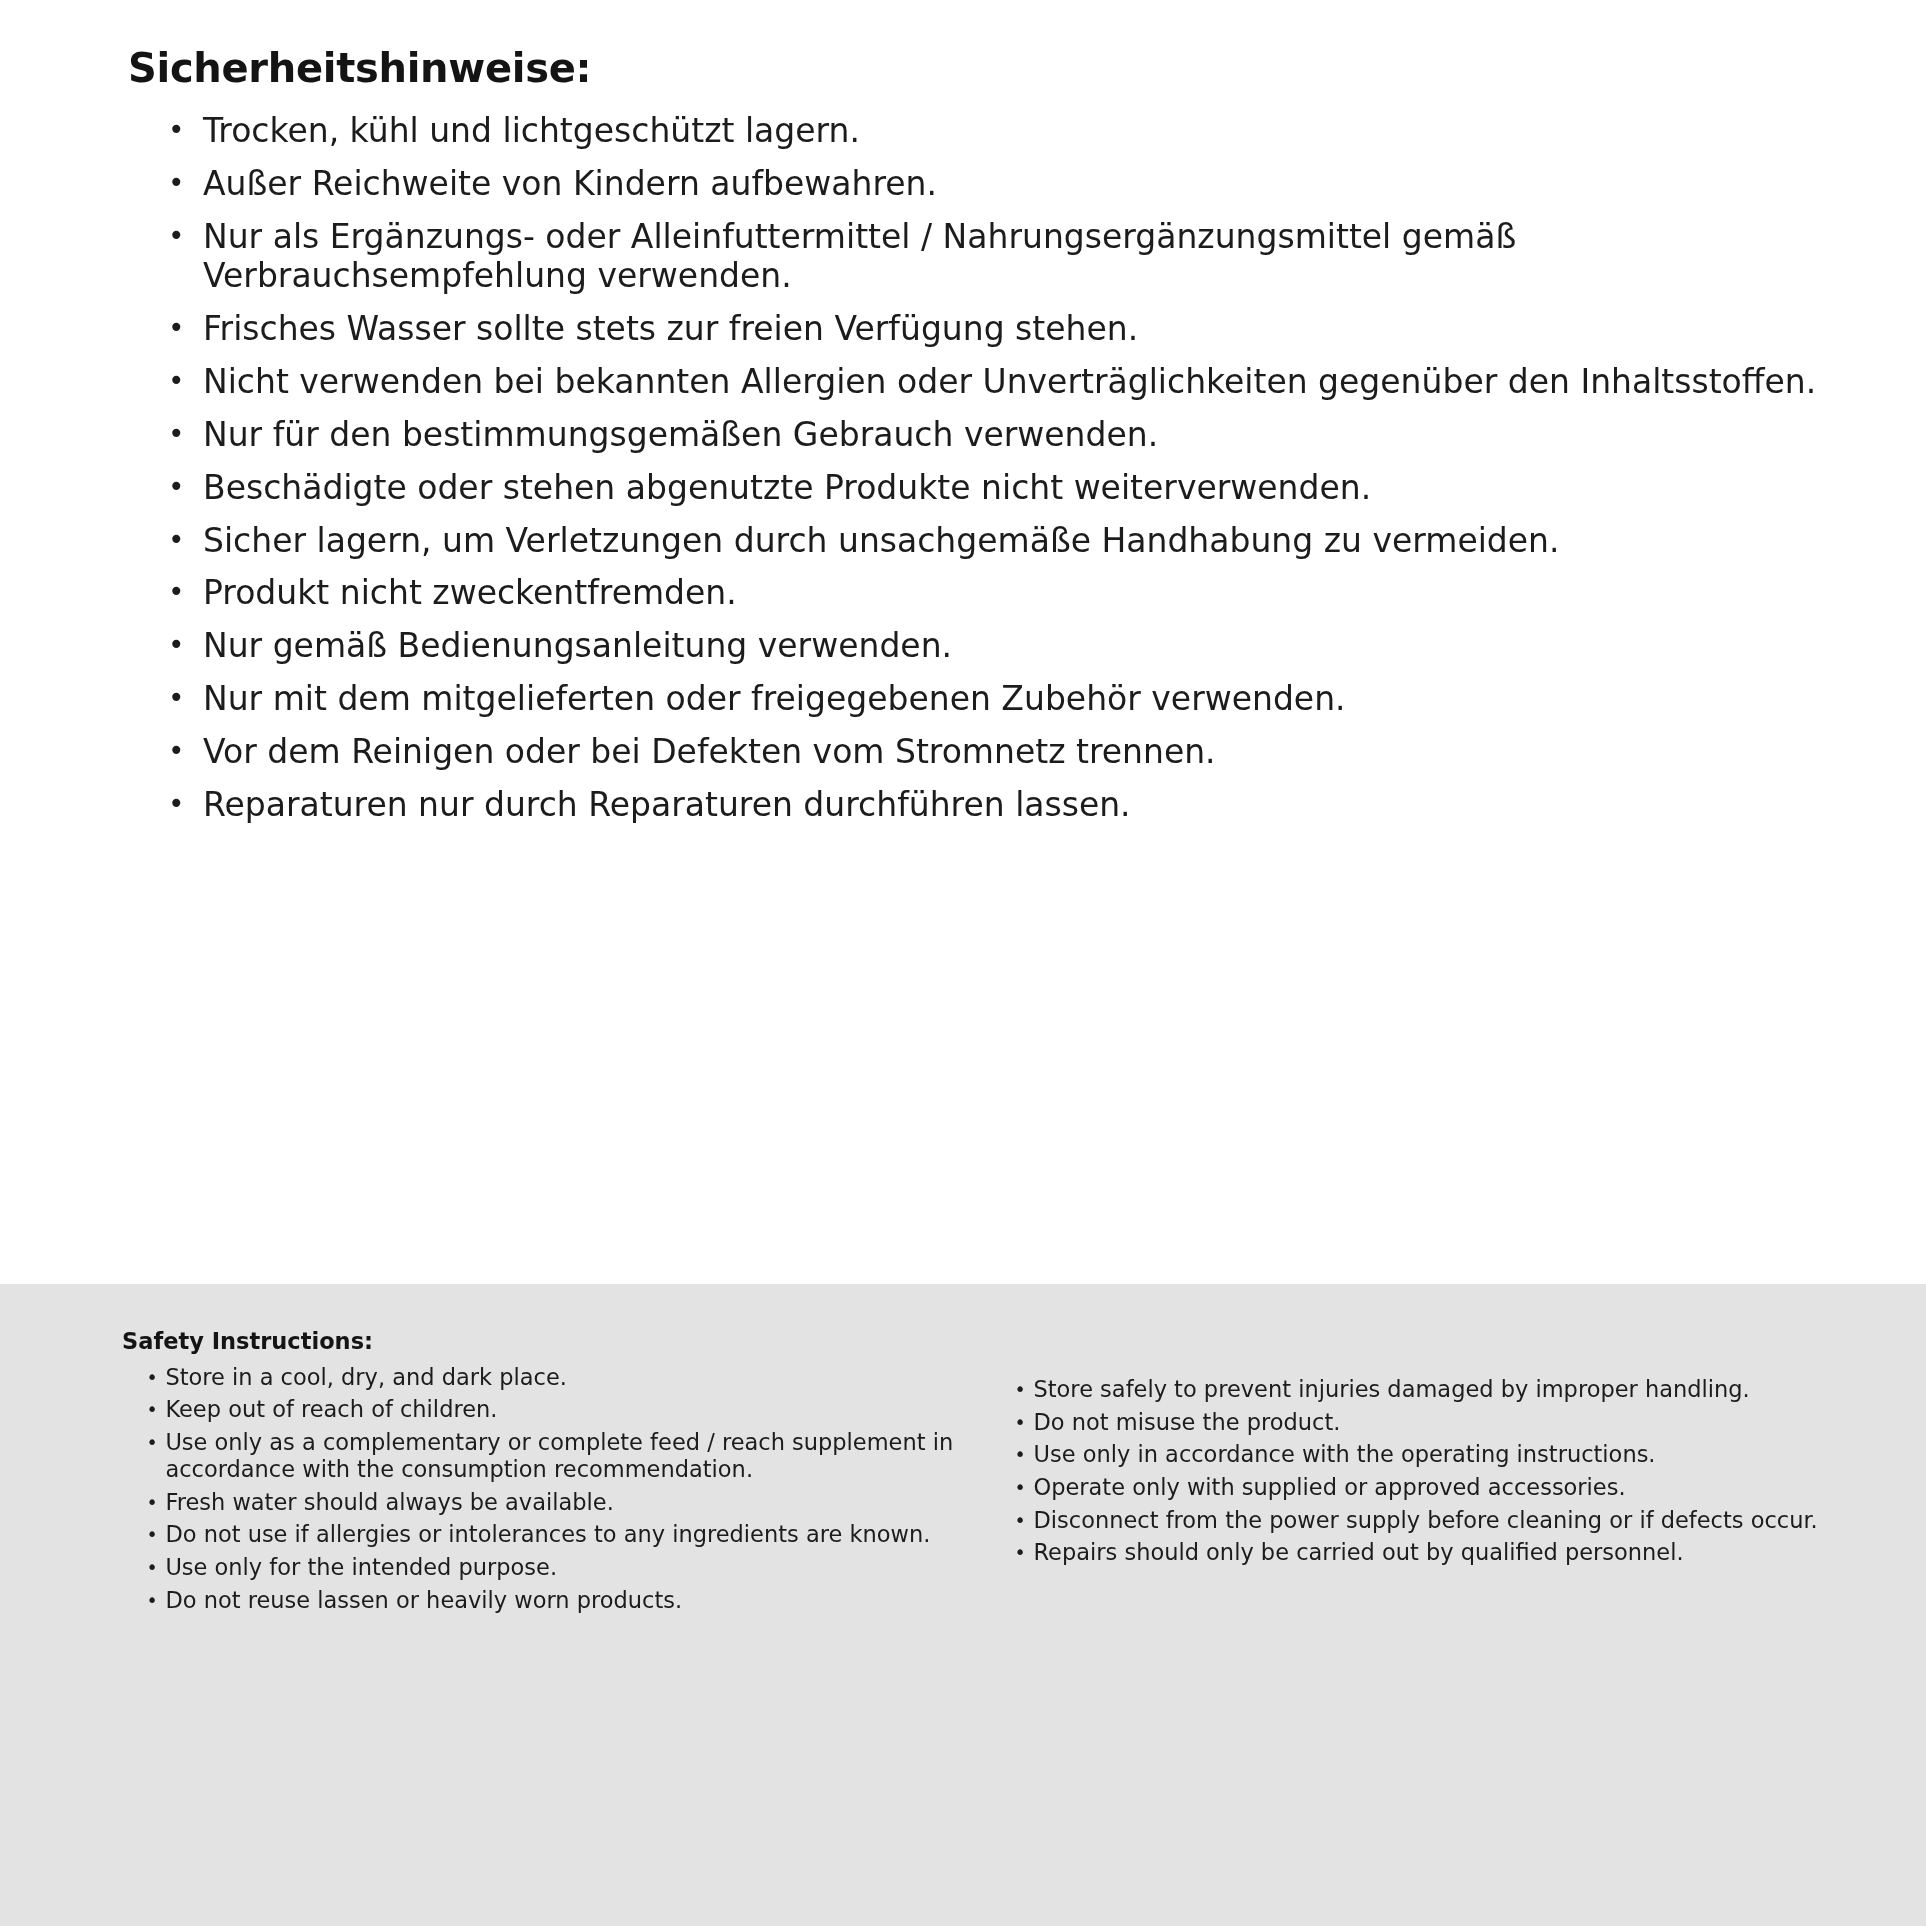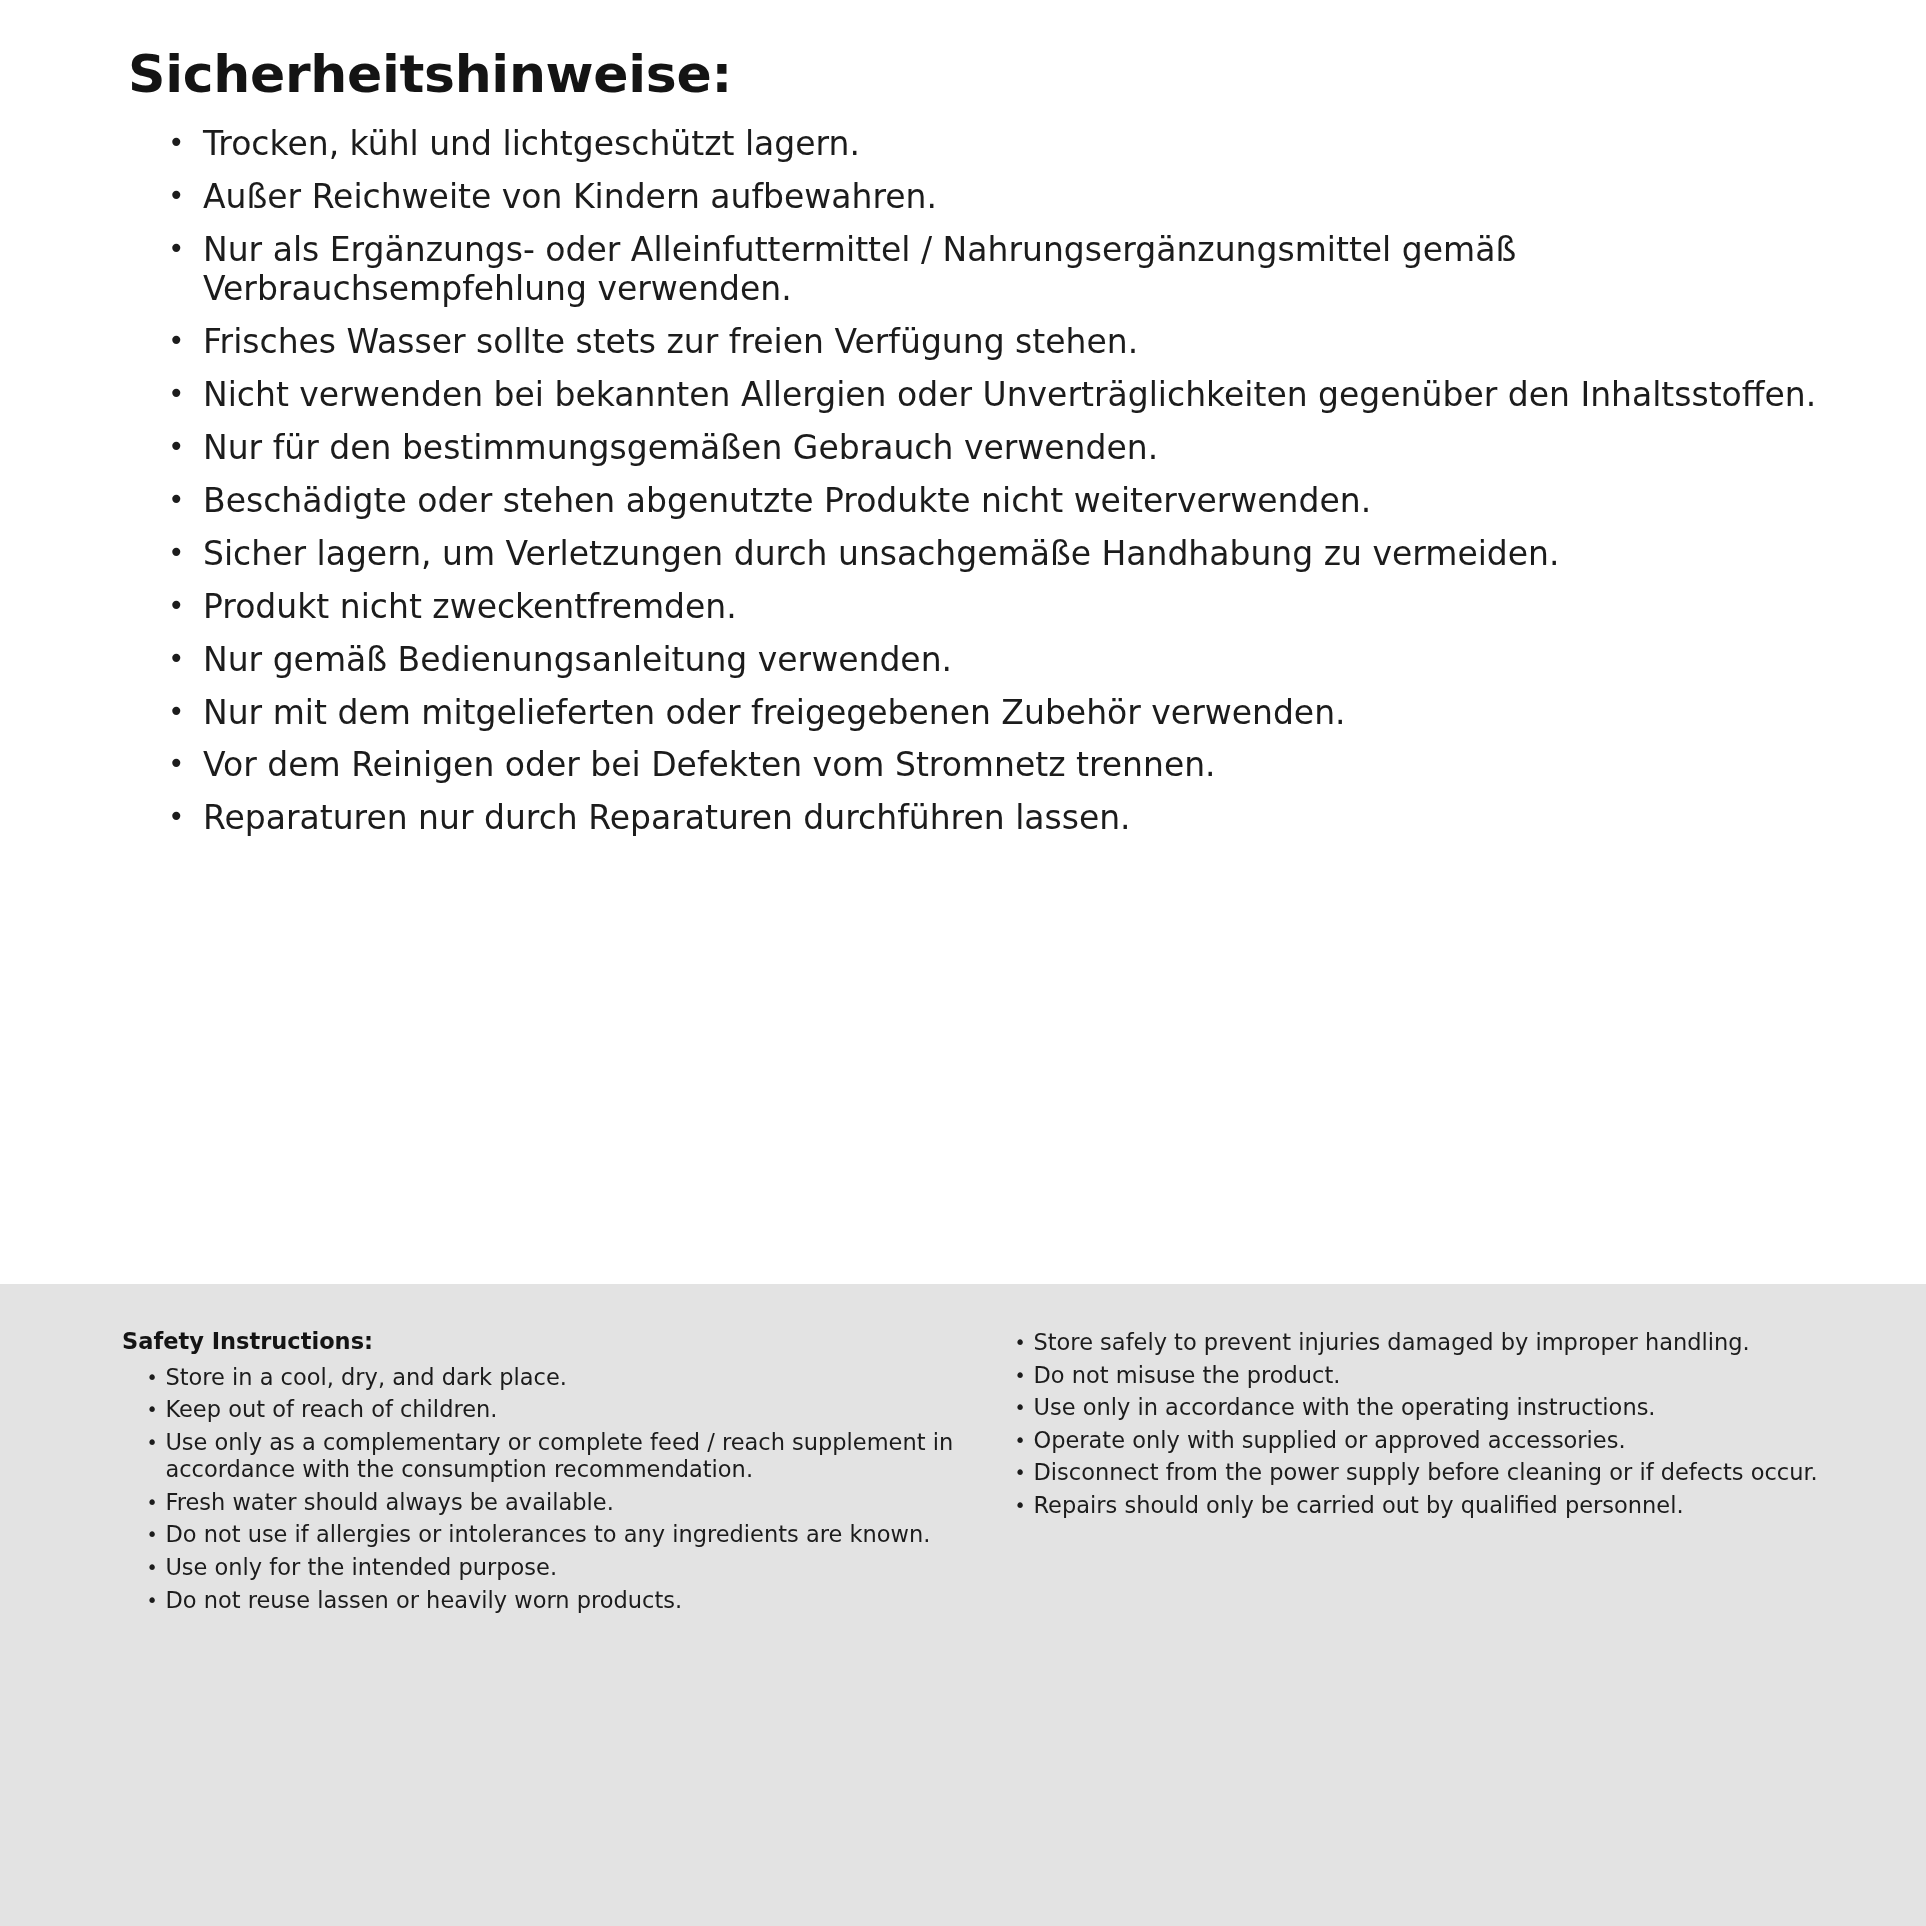--- a/index.html
+++ b/index.html
@@ -23,21 +23,21 @@
   }
 
   
   .top-section {
     background: #ffffff;
     padding: 46px 71px 0 128px;
     box-sizing: border-box;
     height: 1284px;
   }
   .de-title {
-    font-size: 52px;
+    font-size: 40px;
     font-weight: bold;
     letter-spacing: -0.3px;
     color: #141414;
     margin: 0 0 22px 0;
     line-height: 1.1;
   }
   .de-list {
     list-style: none;
     margin: 0;
     padding: 0 0 0 40px;
@@ -63,21 +63,21 @@
   .bottom-section {
     background: #e3e3e3;
     flex: 1;
     padding: 45px 77px 26px 122px;
     box-sizing: border-box;
     position: relative;
   }
   .en-columns {
     display: flex;
     gap: 58px;
-    align-items: flex-start;
+    align-items: center;
   }
   .en-col {
     width: 847px;
     box-sizing: border-box;
   }
   .en-col.right {
     padding-top: 0px;
   }
   .en-title {
     font-size: 22.5px;

